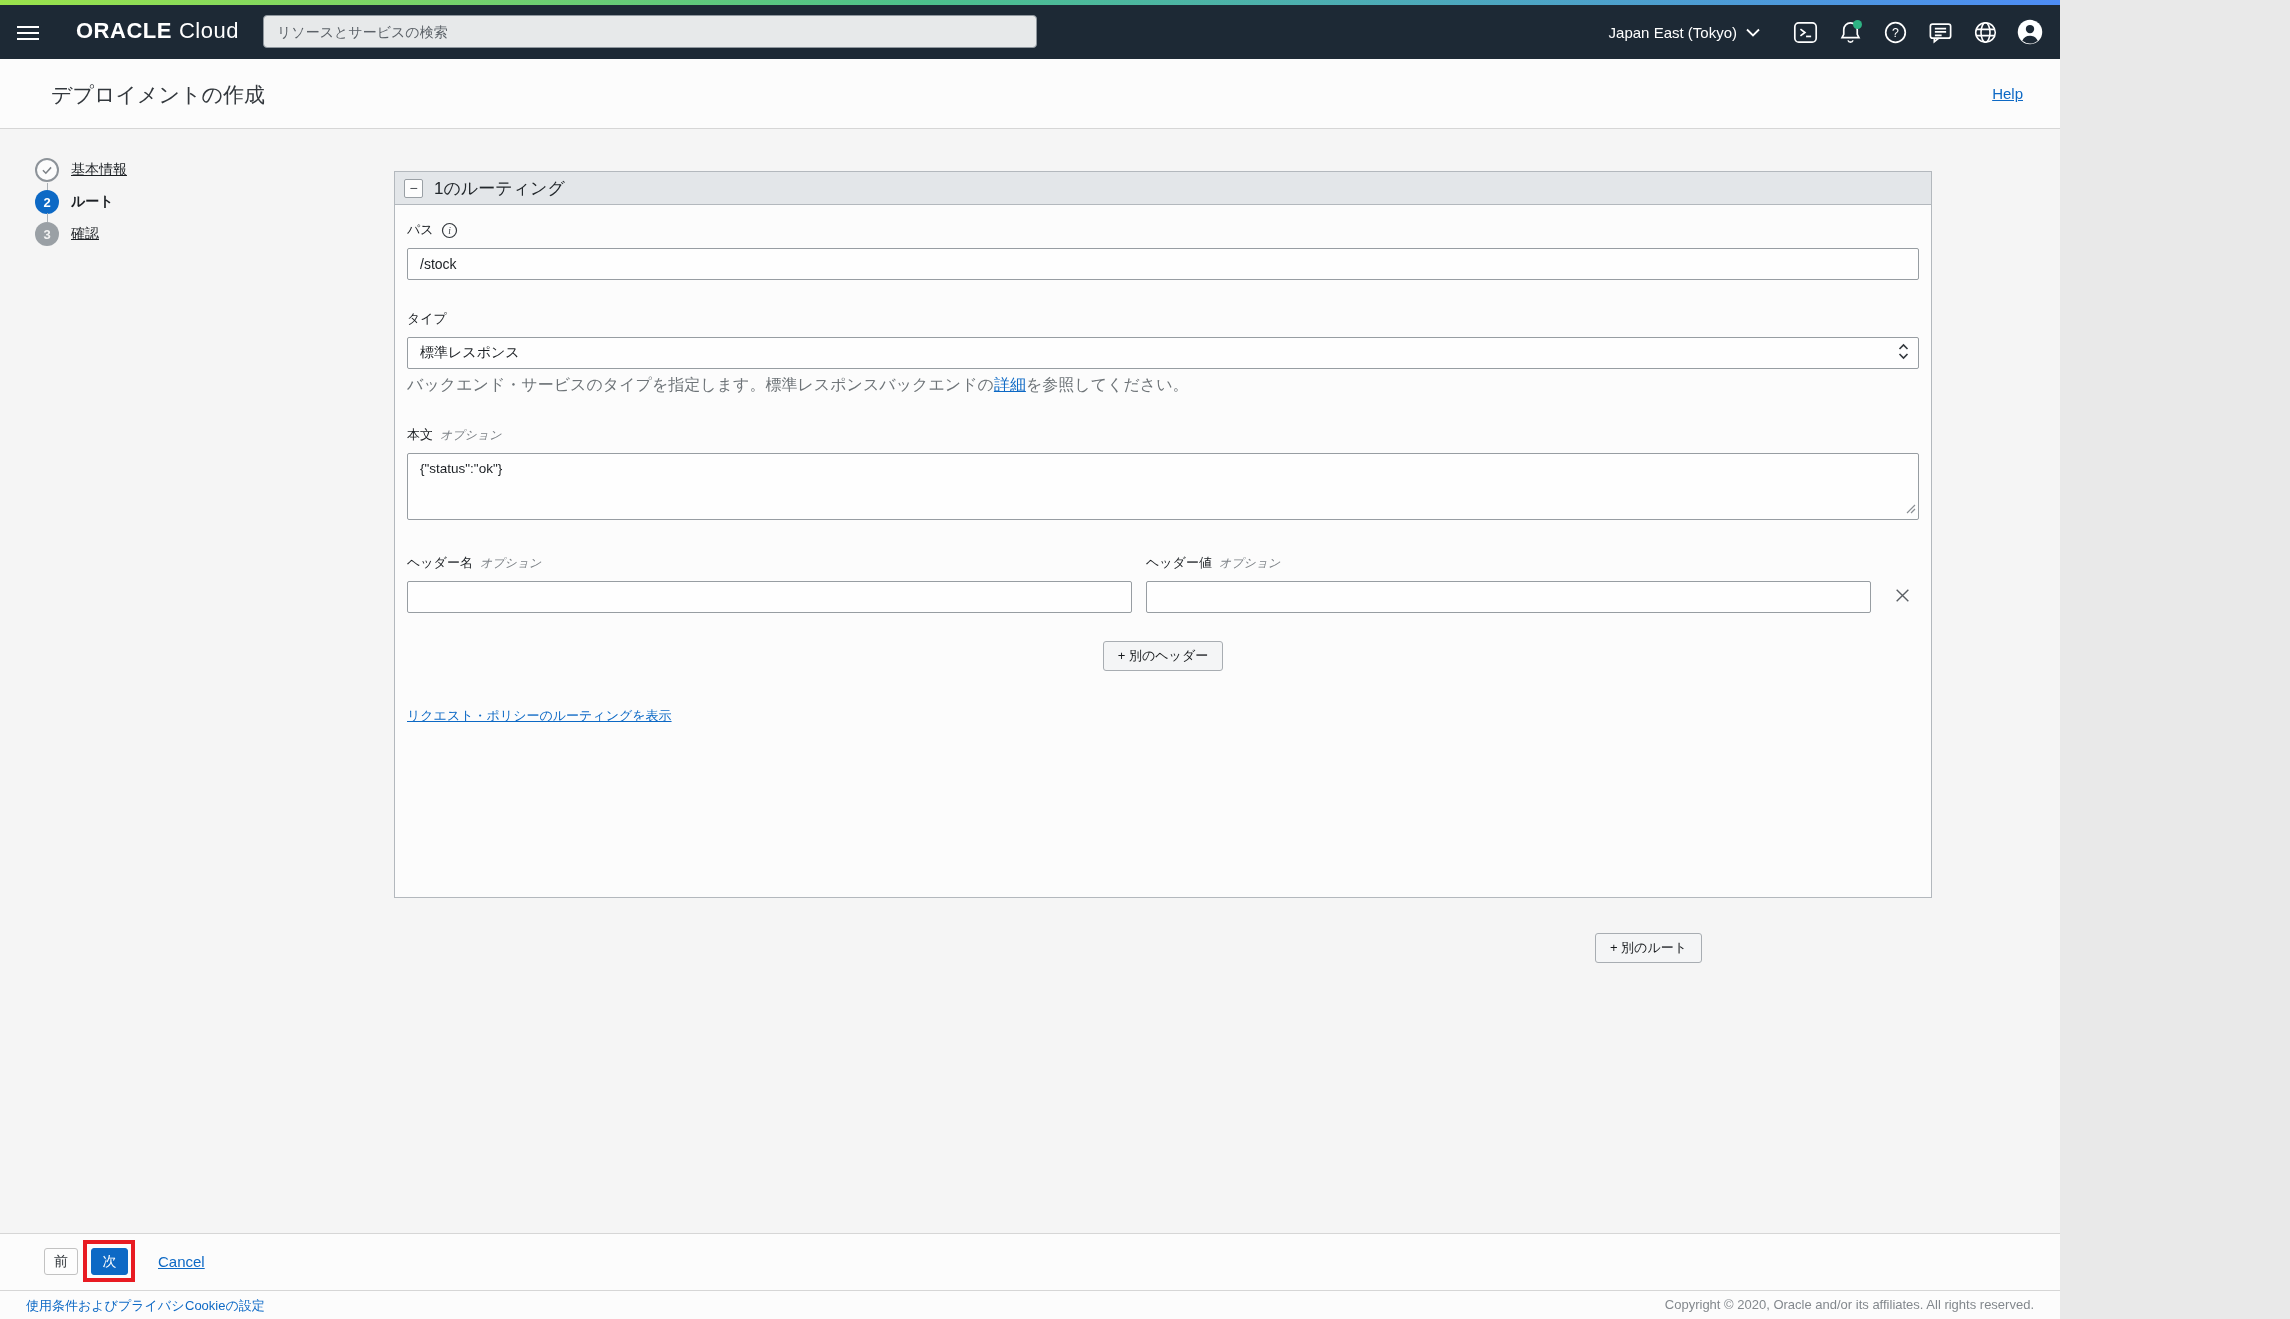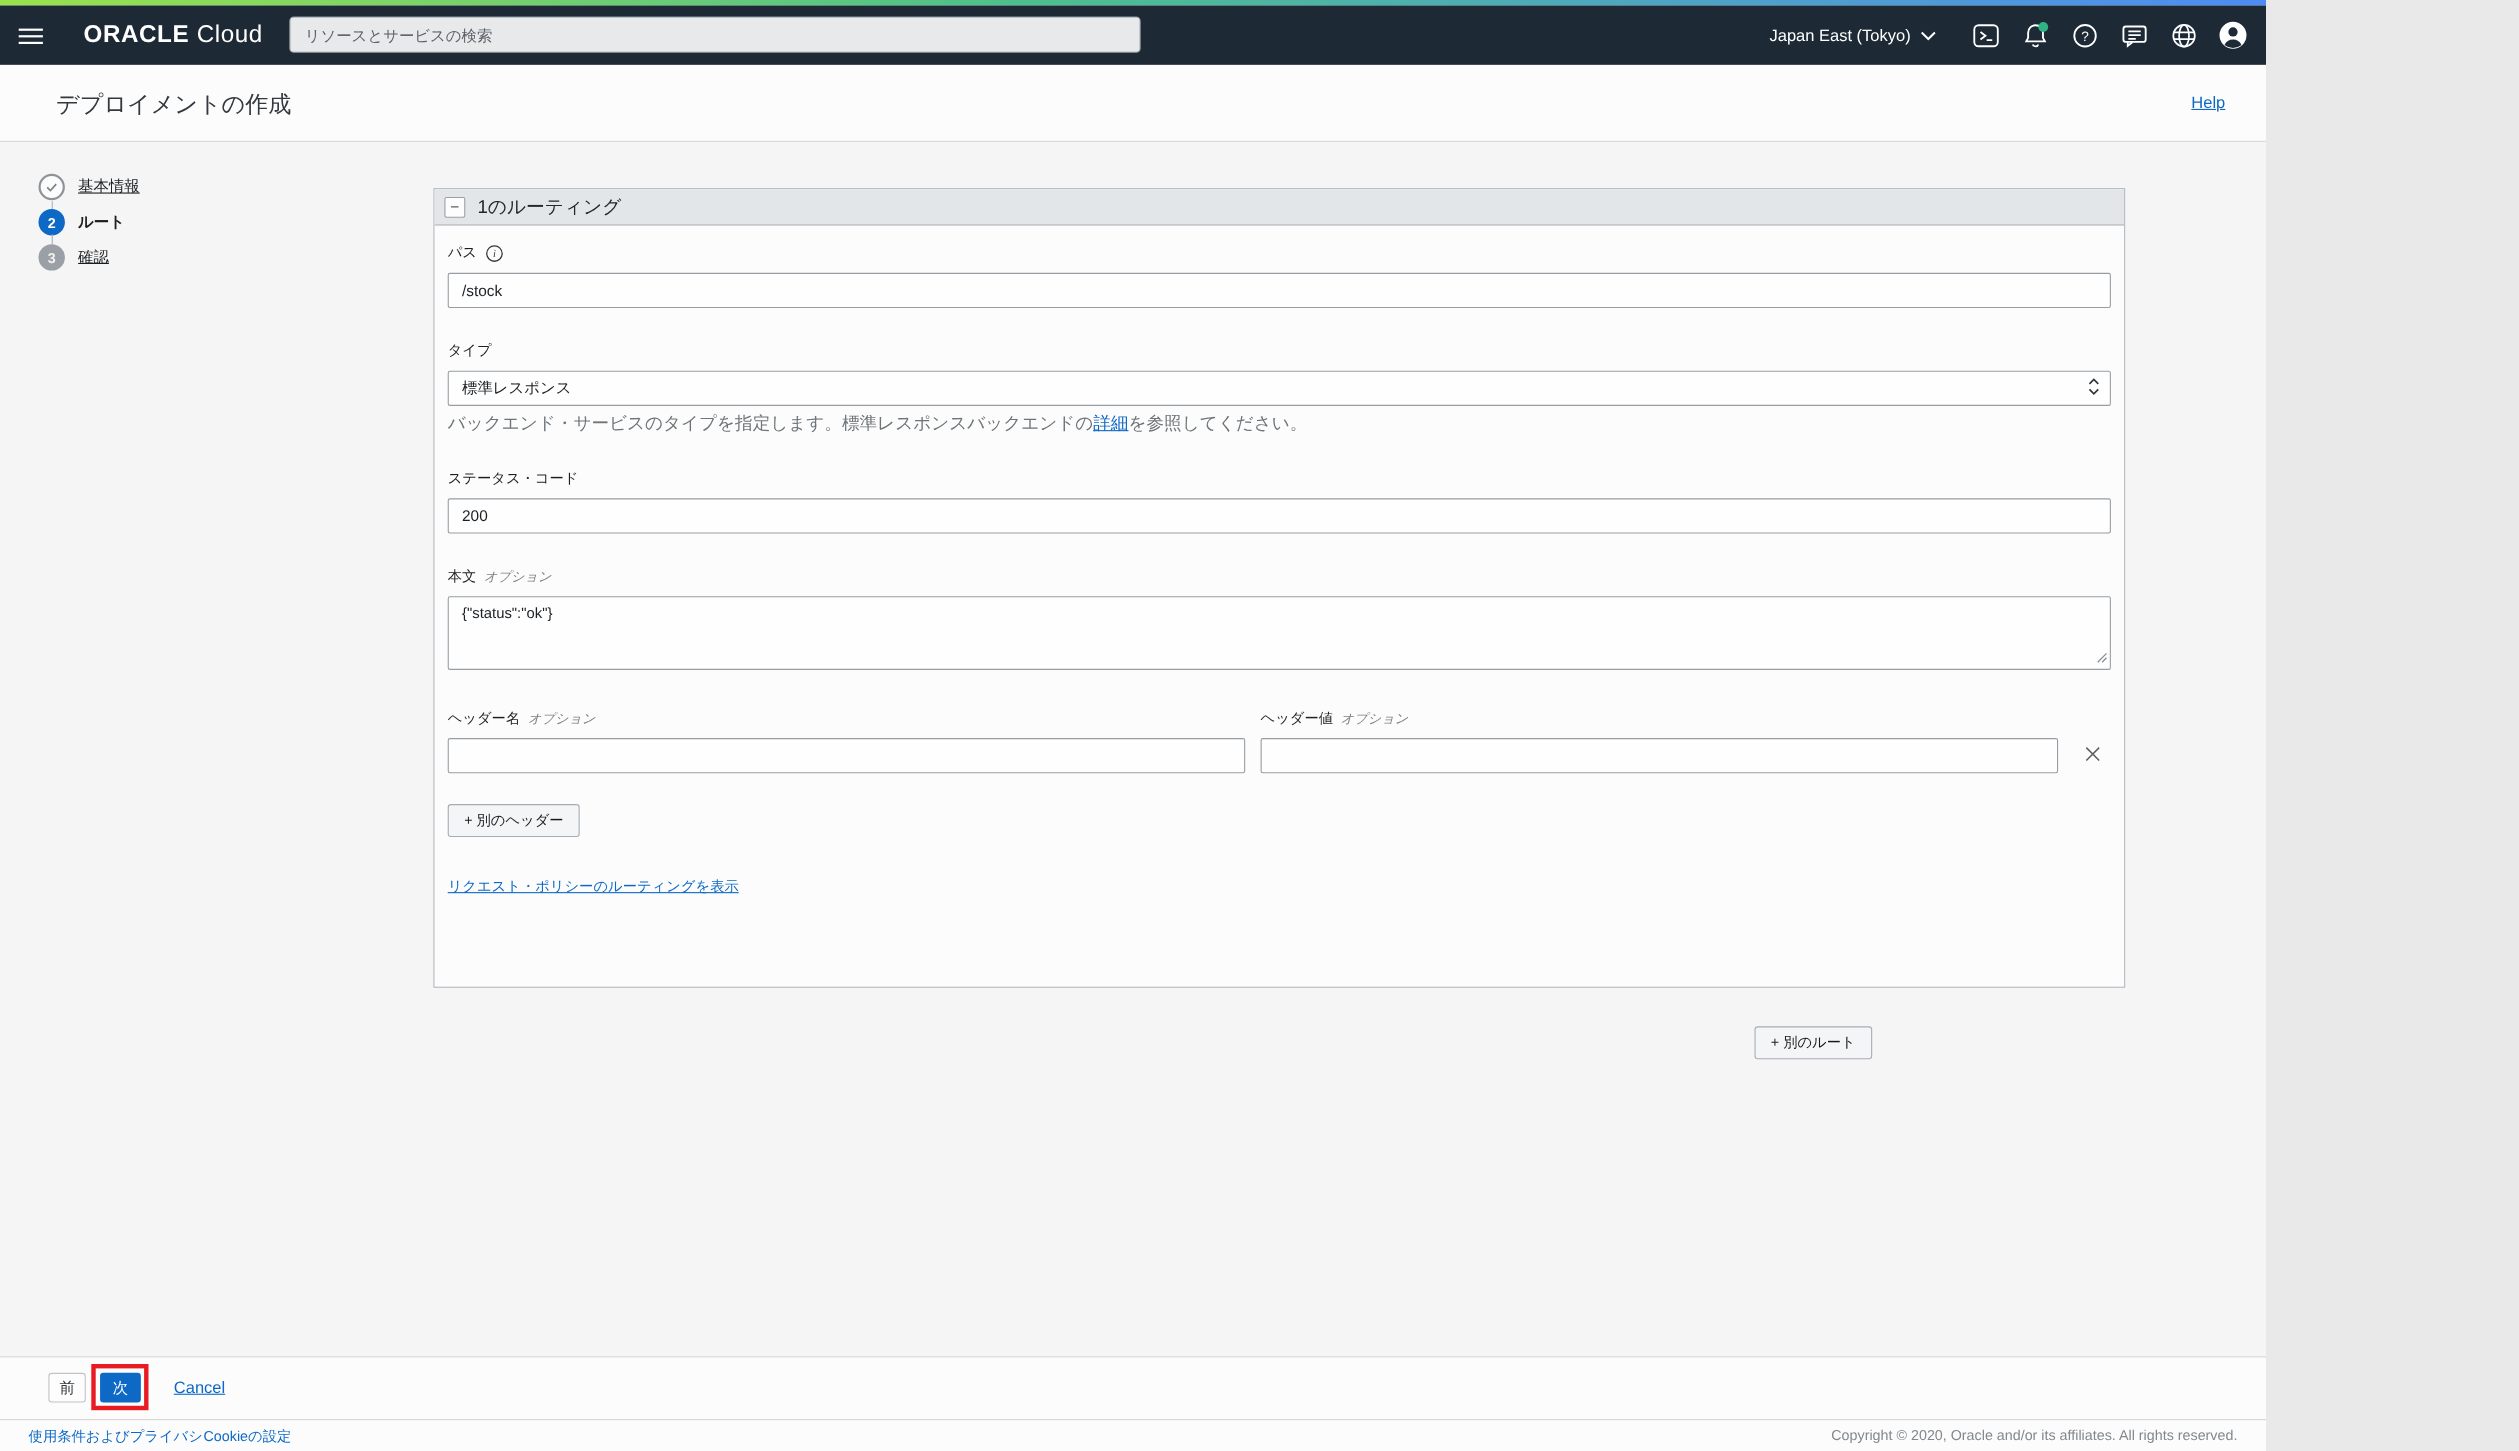--- a/index.html
+++ b/index.html
@@ -71,21 +71,21 @@
   .stepper { position:absolute; right:9px; top:50%; transform:translateY(-50%); }
   .hint { margin-top:6px; font-size:16px; color:#6e7478; }
   .hint a { color:#0d69c5; text-decoration:underline; cursor:pointer; }
   .ta-wrap { position:relative; }
   textarea.ta { width:100%; height:67px; border:1px solid #979da2; border-radius:2px; background:#fefefe;
                 padding:7px 12px; font-size:13.5px; color:#1b1f23; resize:none; font-family:inherit; }
   .ta-grip { position:absolute; right:3px; bottom:6px; pointer-events:none; }
   .hdr-grid { display:grid; grid-template-columns:1fr 1fr 34px; column-gap:14px; }
   .hdr-grid .fl { margin-bottom:9px; }
   .x-btn { grid-column:3; align-self:center; justify-self:center; background:none; border:none; cursor:pointer; padding:4px; }
-  .btn-row { display:flex; justify-content:flex-start; margin-top:28px; }
+  .btn-row { display:flex; justify-content:center; margin-top:28px; }
   .ghost-btn { height:30px; padding:0 14px; background:#f4f5f6; border:1px solid #a8adb2; border-radius:3px;
                font-size:13px; color:#16191c; cursor:pointer; font-family:inherit; }
   .plinks { margin-top:36px; }
   .plink { display:block; font-size:13px; color:#0d69c5; text-decoration:underline; cursor:pointer; margin-bottom:19px; width:max-content;text-align:center; }
 
   .another-route { position:absolute; top:933px; right:358px; }
 
   
   .actionbar { position:absolute; left:0; top:1233px; width:100%; height:57px;
                background:#fcfcfc; border-top:1px solid #d6d6d6; }
@@ -226,26 +226,20 @@
           <span class="stepper">
             <svg width="11" height="17" viewBox="0 0 11 17" fill="none" stroke="#33383d" stroke-width="1.6">
                 <path d="M1.5 6l4-4 4 4"></path>
                 <path d="M1.5 11l4 4 4-4"></path>
               </svg>
           </span>
         </div>
         <div class="hint"><span>バックエンド・サービスのタイプを指定します。標準レスポンスバックエンドの</span><a>詳細</a><span>を参照してください。</span></div>
       </div>
 
-      <div class="fg">
-        <div class="fl">
-          <span class="lbl">ステータス・コード</span>
-        </div>
-        <input class="inp" value="200" style="">
-      </div>
 
       <div class="fg">
         <div class="fl">
           <span class="lbl">本文</span>
           <span class="opt">オプション</span>
         </div>
         <div class="ta-wrap">
           <textarea class="ta" style="">{"status":"ok"}</textarea>
           <span class="ta-grip">
             <svg width="10" height="10" viewBox="0 0 10 10" stroke="#8a8f94" stroke-width="1.2">

